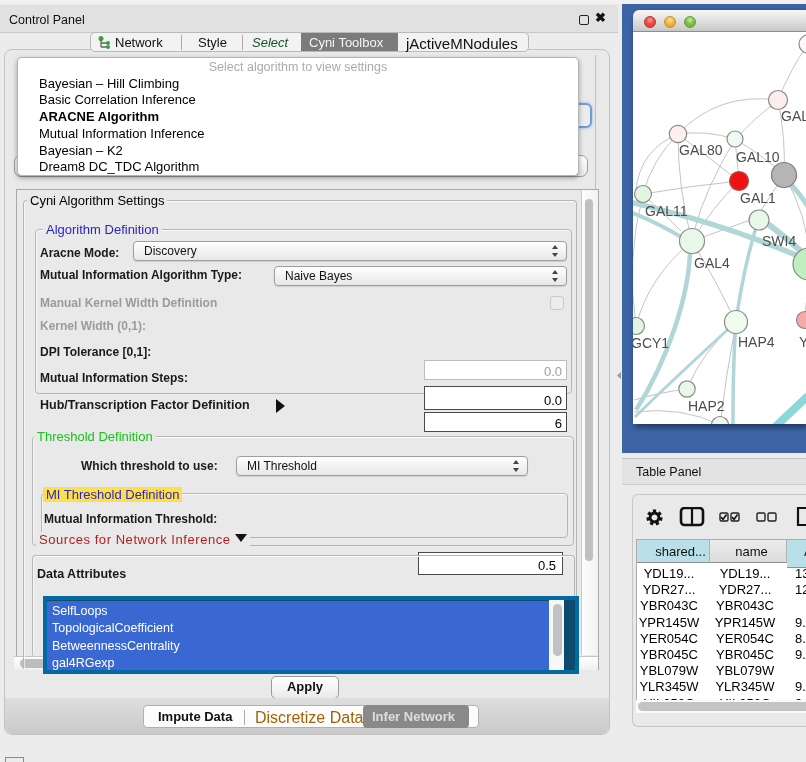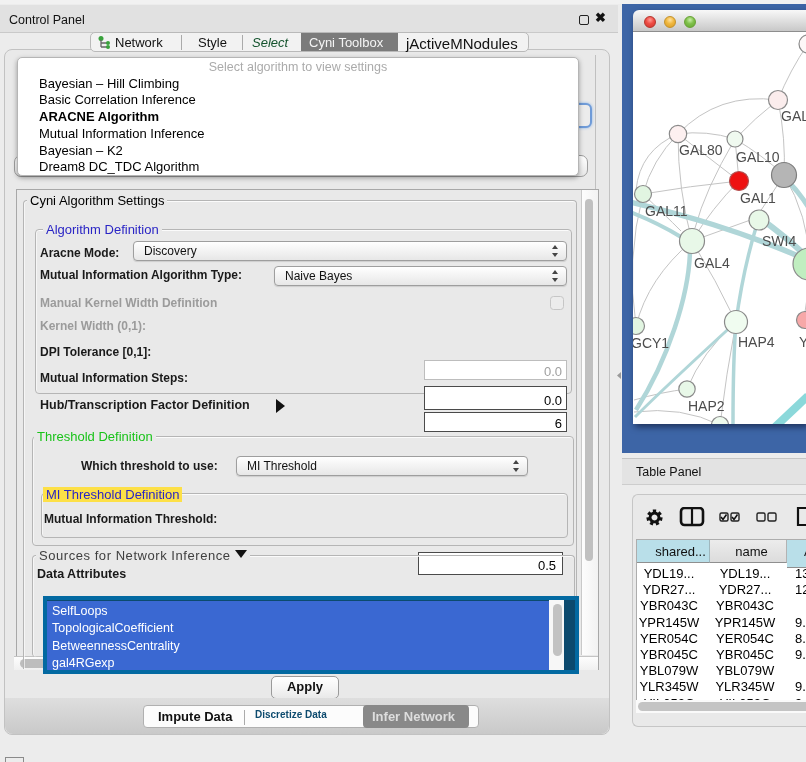--- a/index.html
+++ b/index.html
@@ -106,38 +106,38 @@
       <span class="arr" style="top:0;height:18px;"></span>
     </div>
 
   <div class="gbox" style="left:41px;top:493px;width:525px;height:43px;"></div>
   <div class="abs" style="left:43px;top:487px;background:#fde047;padding:0 3px;font-size:13px;color:#2a25c5;">MI Threshold Definition</div>
 
   <div class="lbl abs" style="left:44px;top:512px;">Mutual Information Threshold:</div>
   <div class="tfield" style="left:418px;top:506px;width:137px;height:16px;padding:5px 6px 0 0;font-size:13px;">0.5</div>
 
   <div class="gbox" style="left:32px;top:555px;width:541px;height:101px;border-bottom:none;"></div>
-  <div class="abs" style="left:36px;top:548px;background:#e9e9e9;padding:0 3px;font-size:13px;color:#404040;letter-spacing:0.55px;">Sources for Network Inference <span style="display:inline-block;width:0;height:0;border-top:8px solid #111;border-left:6px solid transparent;border-right:6px solid transparent;vertical-align:2px;"></span></div>
+  <div class="abs" style="left:36px;top:532px;background:#e9e9e9;padding:0 3px;font-size:13px;color:#b91c1c;letter-spacing:0.55px;">Sources for Network Inference <span style="display:inline-block;width:0;height:0;border-top:8px solid #111;border-left:6px solid transparent;border-right:6px solid transparent;vertical-align:2px;"></span></div>
 
   <div class="lbl abs" style="left:37px;top:567px;font-size:12.5px;">Data Attributes</div>
 
   <div class="abs" style="left:43px;top:596px;width:528px;height:70px;background:#0c4a6e;border:4px solid #0369a1;overflow:hidden;">
     <div class="abs" style="left:0;top:1px;width:502px;height:69px;background:#3a68d2;"></div>
     <div class="abs" style="left:5px;top:3px;font-size:12.5px;color:#fff;line-height:17.4px;">SelfLoops<br>TopologicalCoefficient<br>BetweennessCentrality<br>gal4RGexp</div>
     <div class="abs" style="left:502px;top:0;width:15px;height:70px;background:#f7f7f7;"></div>
     <div class="abs" style="left:506px;top:4px;width:9px;height:52px;background:#c2c2c2;border-radius:4.5px;"></div>
   </div>
 
   <div class="abs" style="left:271px;top:676px;width:66px;height:19px;background:linear-gradient(#ffffff,#f4f4f4 55%,#e9e9e9);border:1px solid #9a9a9a;border-radius:5px;text-align:center;font-size:13px;font-weight:bold;color:#111;padding-top:2px;">Apply</div>
 
   <div class="abs" style="left:5px;top:698px;width:604px;height:36px;background:linear-gradient(#dedede,#c9c9c9);border-radius:0 0 8px 8px;"></div>
   <div class="abs" style="left:143px;top:705px;width:334px;height:21px;background:#fcfcfc;border:1px solid #b0b0b0;border-radius:4px;">
     <div class="abs" style="left:14px;top:3px;font-size:13px;font-weight:bold;color:#111;">Impute Data</div>
     <div class="abs" style="left:100px;top:4px;width:1px;height:15px;background:#aaa;"></div>
-    <div class="abs" style="left:111px;top:3px;font-size:10px;font-weight:bold;color:#0c4a6e;">Discretize Data</div>
+    <div class="abs" style="left:111px;top:3px;font-size:16px;font-weight:normal;color:#a16207;">Discretize Data</div>
     <div class="abs" style="left:219px;top:-1px;width:106px;height:23px;background:#898989;border-radius:4px;"></div>
     <div class="abs" style="left:228px;top:3px;font-size:13px;font-weight:bold;color:#dedede;">Infer Network</div>
   </div>
 
   <div class="abs" style="left:17px;top:57px;width:560px;height:117px;background:#ffffff;border:1px solid #b5b5b5;border-radius:5px;box-shadow:0 2px 5px rgba(0,0,0,.35);overflow:hidden;">
     <div class="abs" style="left:0;top:2px;width:100%;text-align:center;font-size:12.5px;color:#ababab;">Select algorithm to view settings</div>
     <div class="abs" style="left:21px;top:17.5px;font-size:13px;color:#000;line-height:16.8px;">Bayesian – Hill Climbing<br>Basic Correlation Inference<br><b>ARACNE Algorithm</b><br>Mutual Information Inference<br>Bayesian – K2<br>Dream8 DC_TDC Algorithm</div>
   </div>
 
   <div class="abs" style="left:5px;top:757px;width:17px;height:10px;background:#ececec;border:1.5px solid #8a8a8a;"></div>

